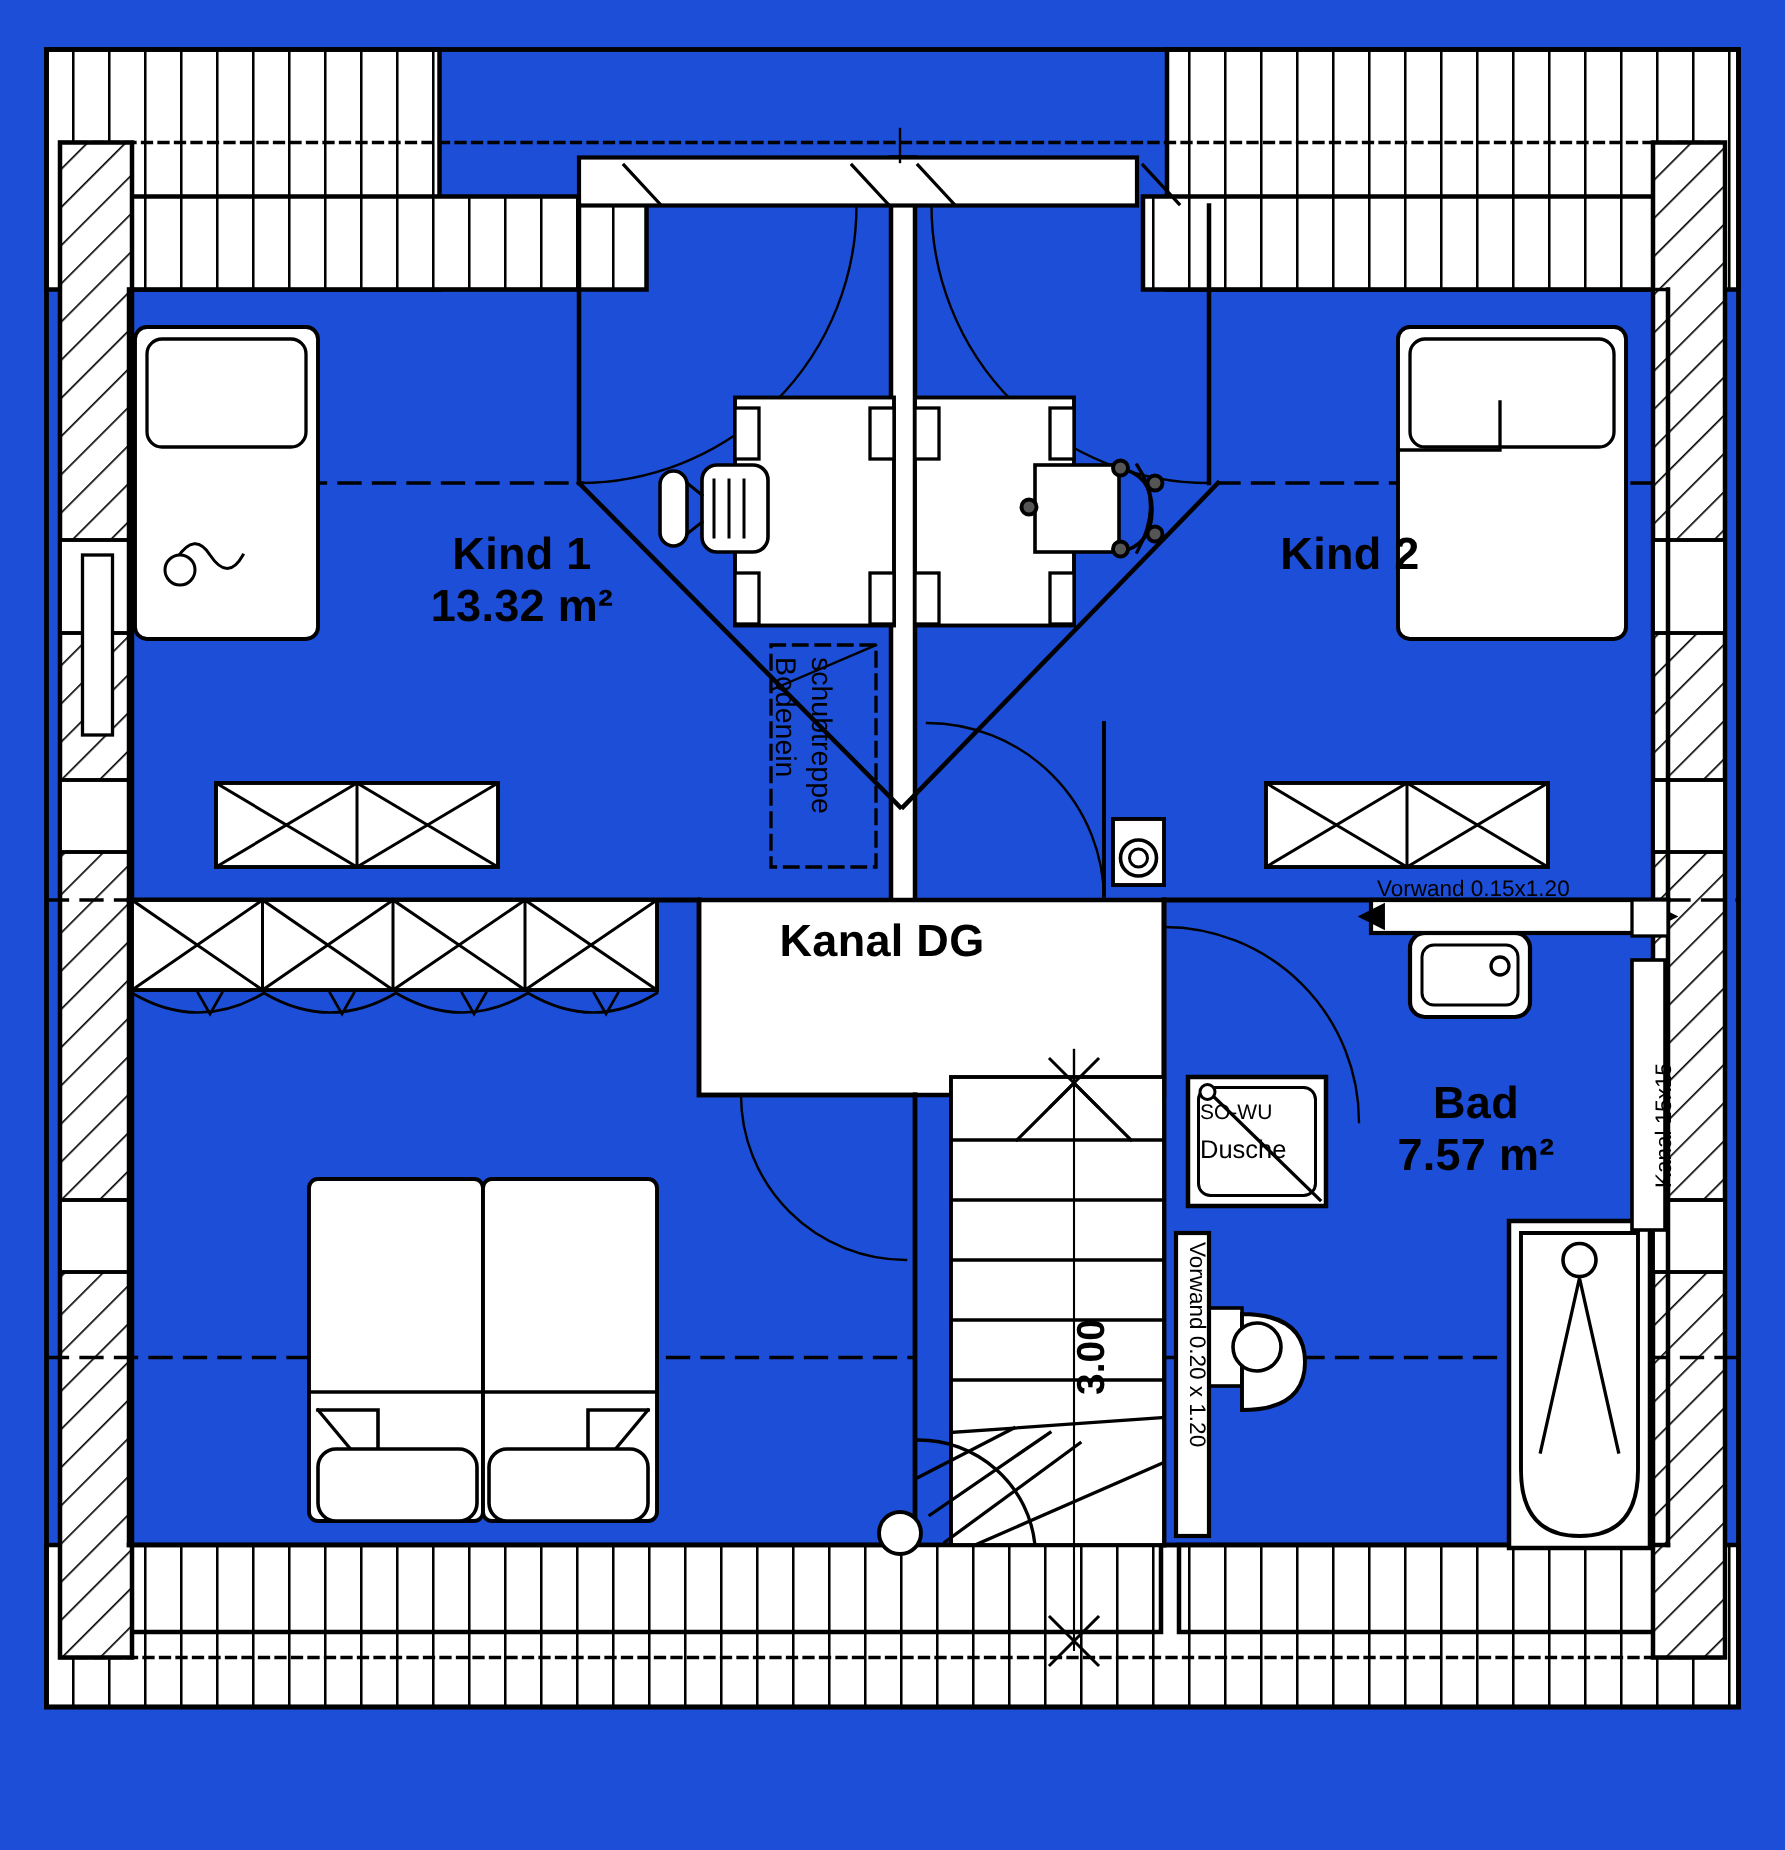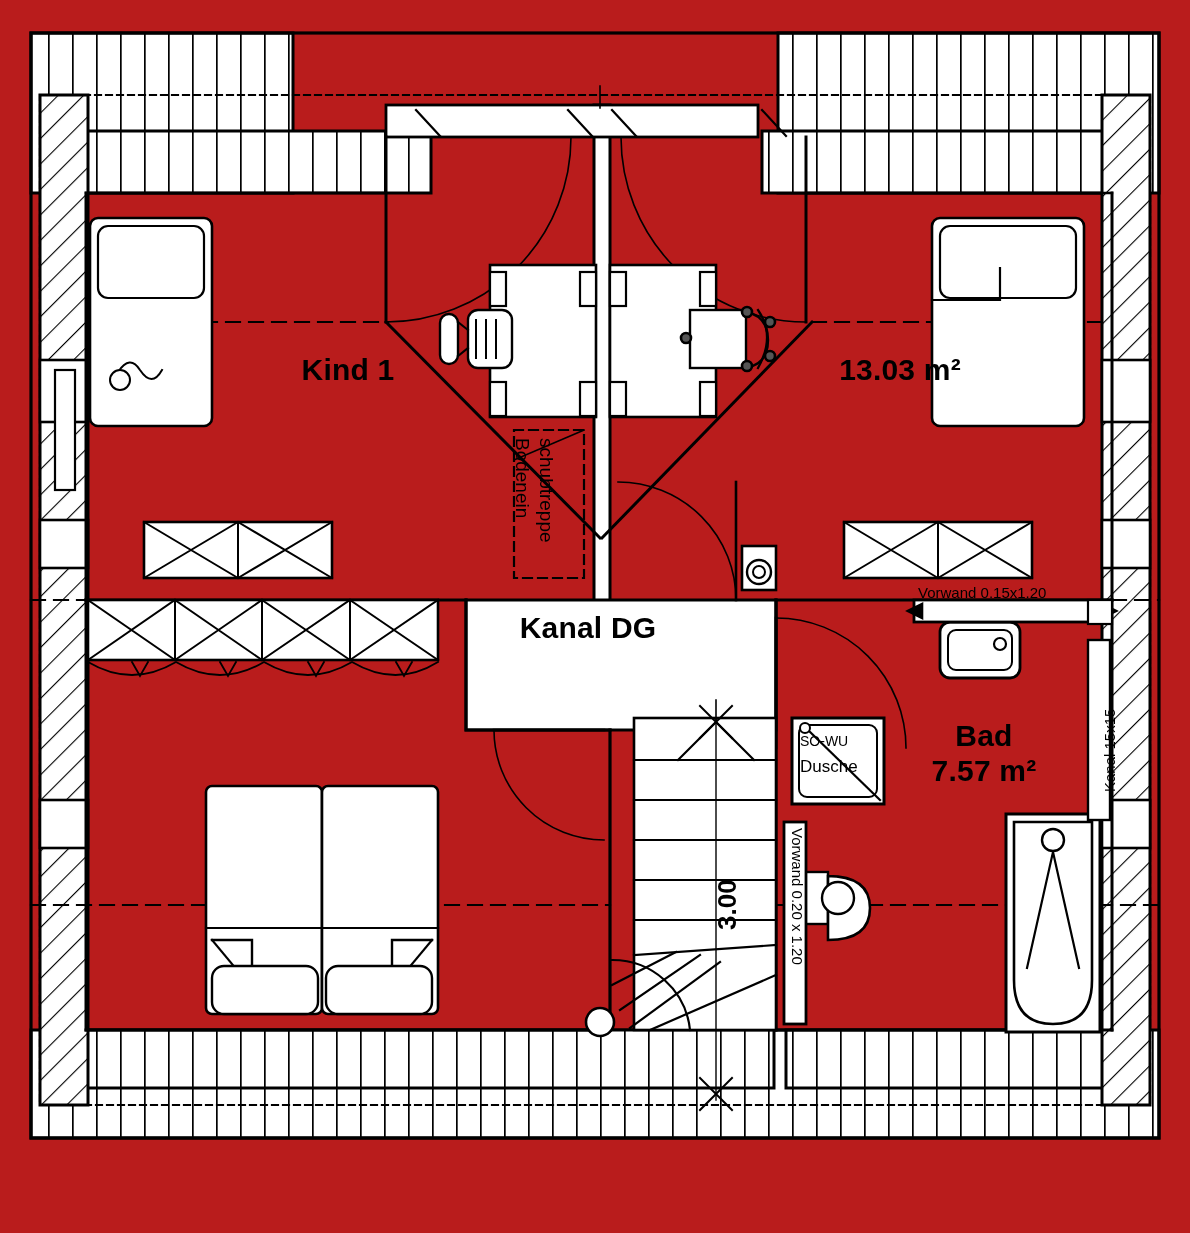--- a/index.html
+++ b/index.html
@@ -1,18 +1,18 @@
 <!DOCTYPE html>
 <html><head>
 <meta charset="utf-8">
 <title>Dachgeschoss Grundriss</title>
 <style>
   html,body{margin:0;padding:0;background:#ffffff;}
   body{font-family:"Liberation Sans",sans-serif;}
-  #plan-wrap{position:relative;width:1190px;height:1233px;background:#b91c1c;overflow:hidden;}
+  #plan-wrap{position:relative;width:1190px;height:1233px;background:#1d4ed8;overflow:hidden;}
   #plan-svg{position:absolute;left:0;top:0;width:1190px;height:1233px;}
   .room-label{position:absolute;text-align:center;font-family:"Liberation Sans",sans-serif;font-weight:bold;color:#000;line-height:1.18;white-space:nowrap;}
   .room-label .rl-name{font-size:30px;letter-spacing:.2px;}
   .room-label .rl-area{font-size:30px;letter-spacing:.2px;}
   .tiny-label{position:absolute;font-family:"Liberation Sans",sans-serif;font-weight:normal;color:#000;white-space:nowrap;}
   #lbl-kind1{left:248px;top:352px;width:200px;}
   #lbl-kind2{left:800px;top:352px;width:200px;}
   #lbl-schlafen{left:158px;top:680px;width:280px;}
   #lbl-flur{left:473px;top:610px;width:230px;}
   #lbl-bad{left:874px;top:718px;width:220px;}
@@ -288,24 +288,25 @@
       <g stroke-width="1.6" stroke-dasharray="22 8 4 8">
         <path d="M600 86 L600 110"></path>
         <path d="M716 700 L716 724"></path>
       </g>
 
     </g>
   </svg>
 
   <div class="room-label" id="lbl-kind1">
     <div class="rl-name">Kind 1</div>
+    <div class="rl-area">13.32 m²</div>
   </div>
 
   <div class="room-label" id="lbl-kind2">
-    <div class="rl-area">13.03 m²</div>
+    <div class="rl-name">Kind 2</div>
   </div>
 
 
   <div class="room-label" id="lbl-flur">
     <div class="rl-name">Kanal DG</div>
   </div>
 
   <div class="room-label" id="lbl-bad">
     <div class="rl-name">Bad</div>
     <div class="rl-area">7.57 m²</div>

